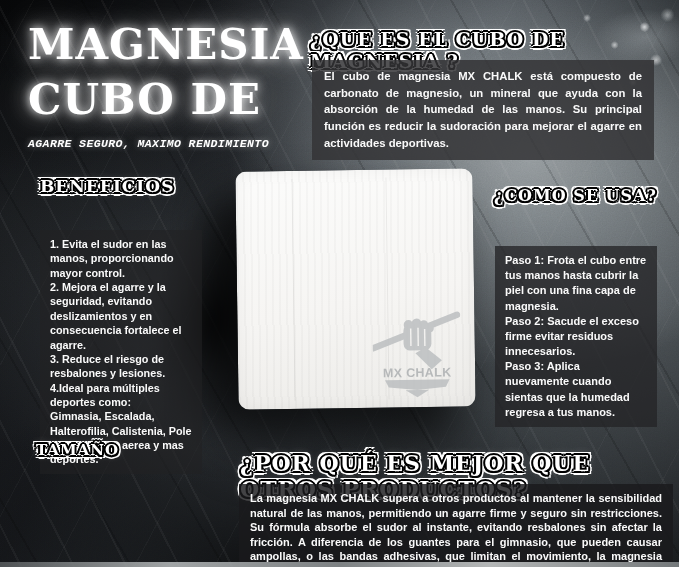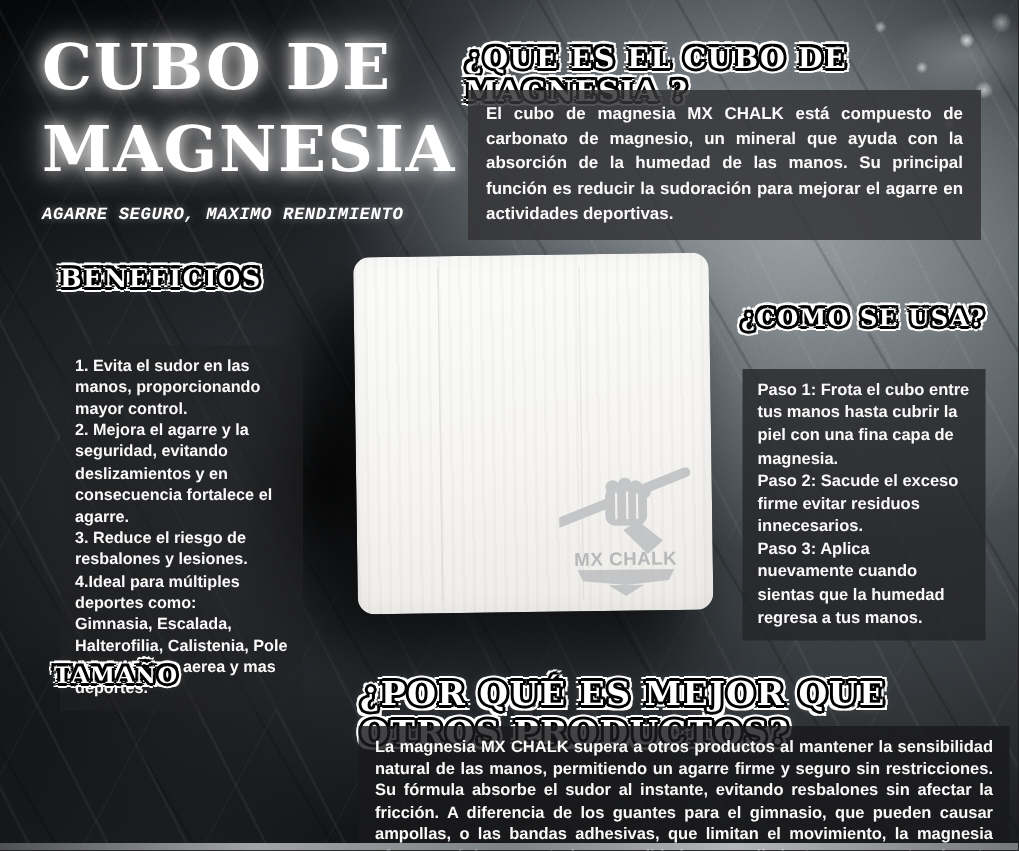--- a/index.html
+++ b/index.html
@@ -88,21 +88,21 @@
     text-shadow:0 0 10px rgba(255,255,255,.95),0 0 22px rgba(255,255,255,.6),0 0 42px rgba(255,255,255,.35);
   }
   .subtitle{
     margin-top:10px;font-size:11.5px;font-style:italic;font-weight:bold;color:#fff;
     letter-spacing:.4px;text-shadow:0 0 6px rgba(255,255,255,.4);font-family:Liberation Mono, monospace;
   }
   .h-que{left:310px;top:28px;width:346px;font-size:19px;}
   .box-que{left:312px;top:60px;width:318px;padding:8px 12px;font-size:11.3px;line-height:1.48;background:rgba(52,52,54,.85);}
   .h-ben{left:40px;top:176px;width:162px;font-size:17px;}
   .box-ben{left:40px;top:202px;width:142px;padding:7px 10px;font-size:10.8px;line-height:1.33;background:rgba(33,33,35,.6);}
-  .h-como{left:494px;top:186px;width:164px;font-size:16px;margin-top:16px;}
+  .h-como{left:494px;top:186px;width:164px;font-size:16px;}
   .box-como{left:495px;top:218px;width:142px;padding:7px 10px;font-size:11px;line-height:1.38;background:rgba(36,36,38,.78);}
   .h-tam{left:36px;top:441px;width:182px;font-size:15px;}
   .box-tam{left:34px;top:463px;width:164px;padding:6px 10px;font-size:10.8px;line-height:1.3;background:rgba(18,18,20,.78);}
   .h-por{left:240px;top:450px;width:432px;font-size:22px;}
   .box-por{left:239px;top:459px;width:412px;padding:7px 11px;font-size:11px;line-height:1.32;background:rgba(26,26,28,.82);margin-top:25px;}
 </style>
 </head>
 <body>
 
 <div class="poster">
@@ -140,22 +140,22 @@
       </g>
       <text x="60" y="100" text-anchor="middle" font-family="Liberation Sans, sans-serif" font-size="17" font-weight="bold" fill="#a9acae" letter-spacing="0.5">MX CHALK</text>
       <g fill="#b9bcbe">
         <path d="M16 104 L104 104 L99 114 L60 118 L21 114 Z"></path>
         <path d="M44 118 L76 118 L60 128 Z"></path>
       </g>
     </svg>
   </div>
 
   <header class="title-block">
+    <div class="main-title">MAGNESIA</div>
     <div class="main-title">CUBO DE</div>
-    <div class="main-title">MAGNESIA</div>
     <div class="subtitle">AGARRE SEGURO, MAXIMO RENDIMIENTO</div>
   </header>
 
   <h2 class="outline-heading h-que">¿QUE ES EL CUBO DE MAGNESIA ?</h2>
   <div class="text-box just box-que">El cubo de magnesia MX CHALK está compuesto de carbonato de magnesio, un mineral que ayuda con la absorción de la humedad de las manos. Su principal función es reducir la sudoración para mejorar el agarre en actividades deportivas.</div>
 
   <h2 class="outline-heading h-ben">BENEFICIOS</h2>
   <div class="text-box pre box-ben">1. Evita el sudor en las manos, proporcionando mayor control.
 2. Mejora el agarre y la seguridad, evitando deslizamientos y en consecuencia fortalece el agarre.
 3. Reduce el riesgo de resbalones y lesiones.

